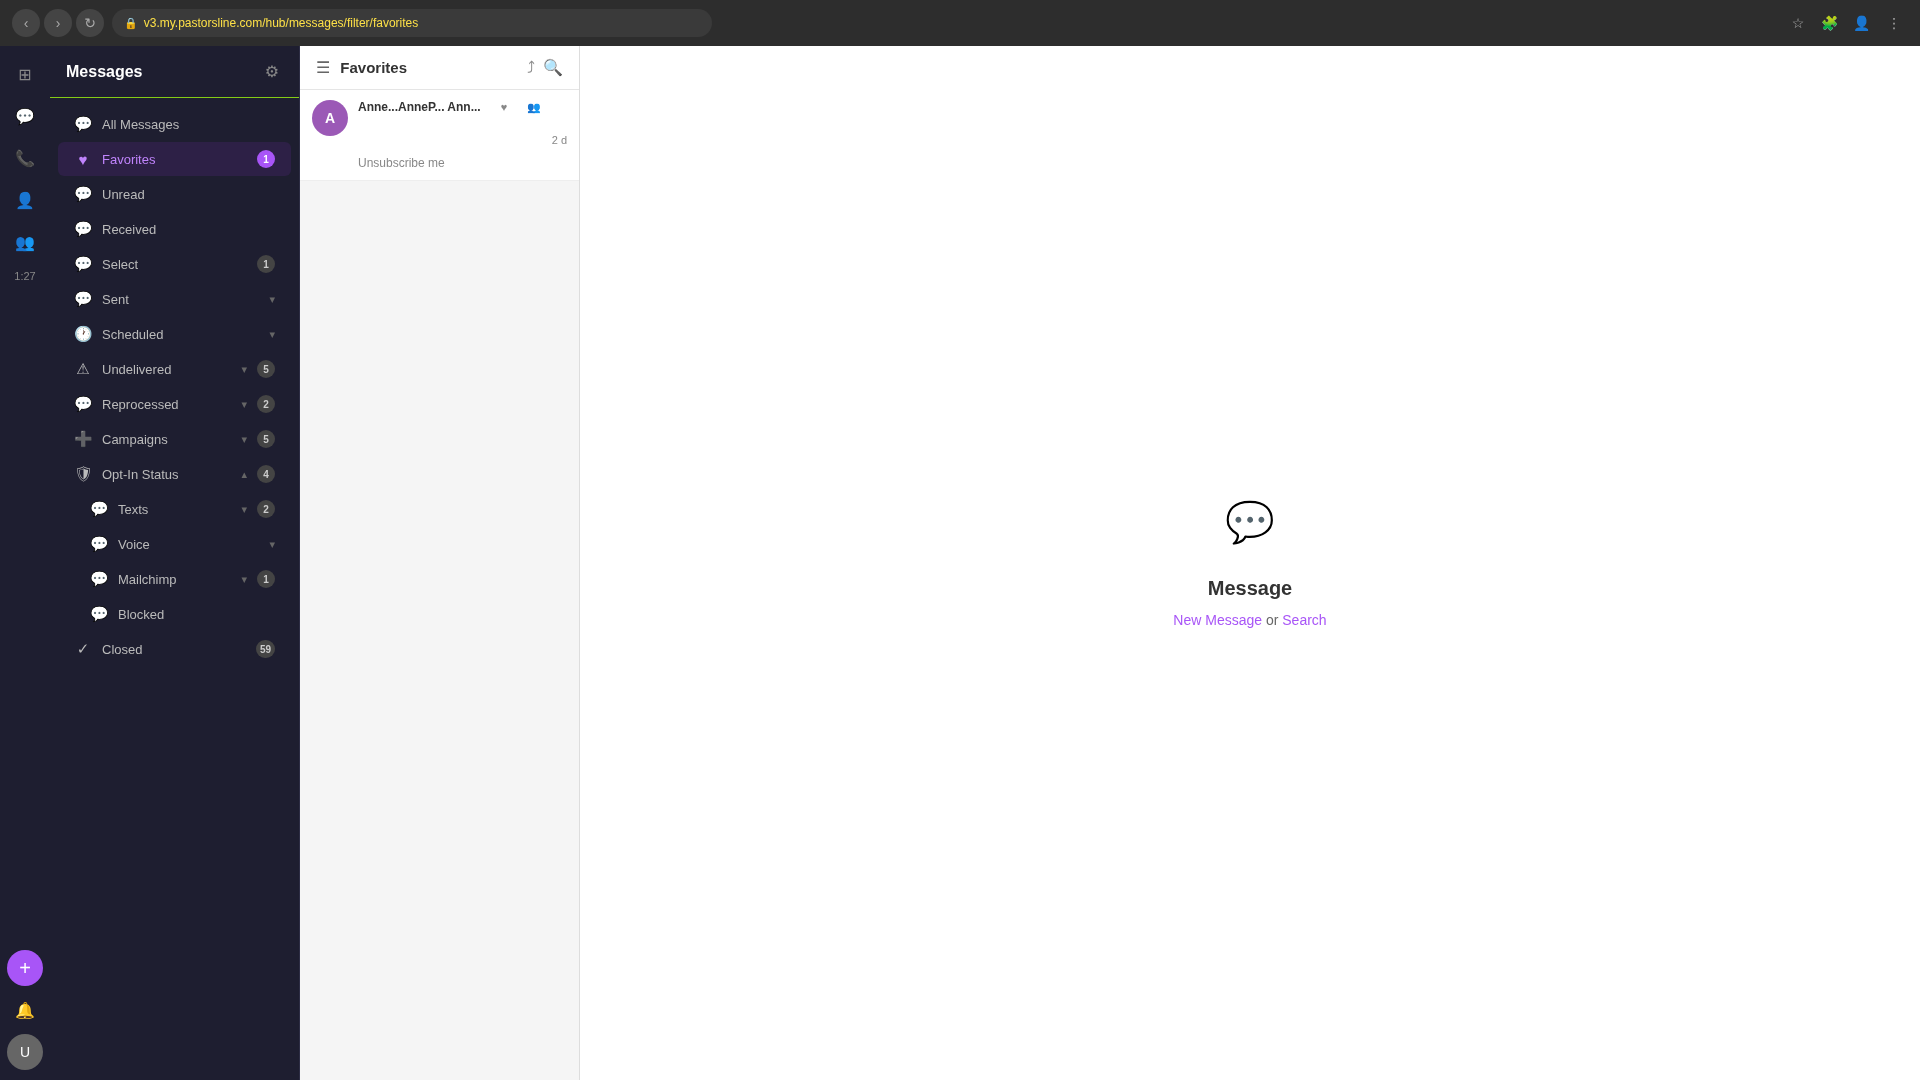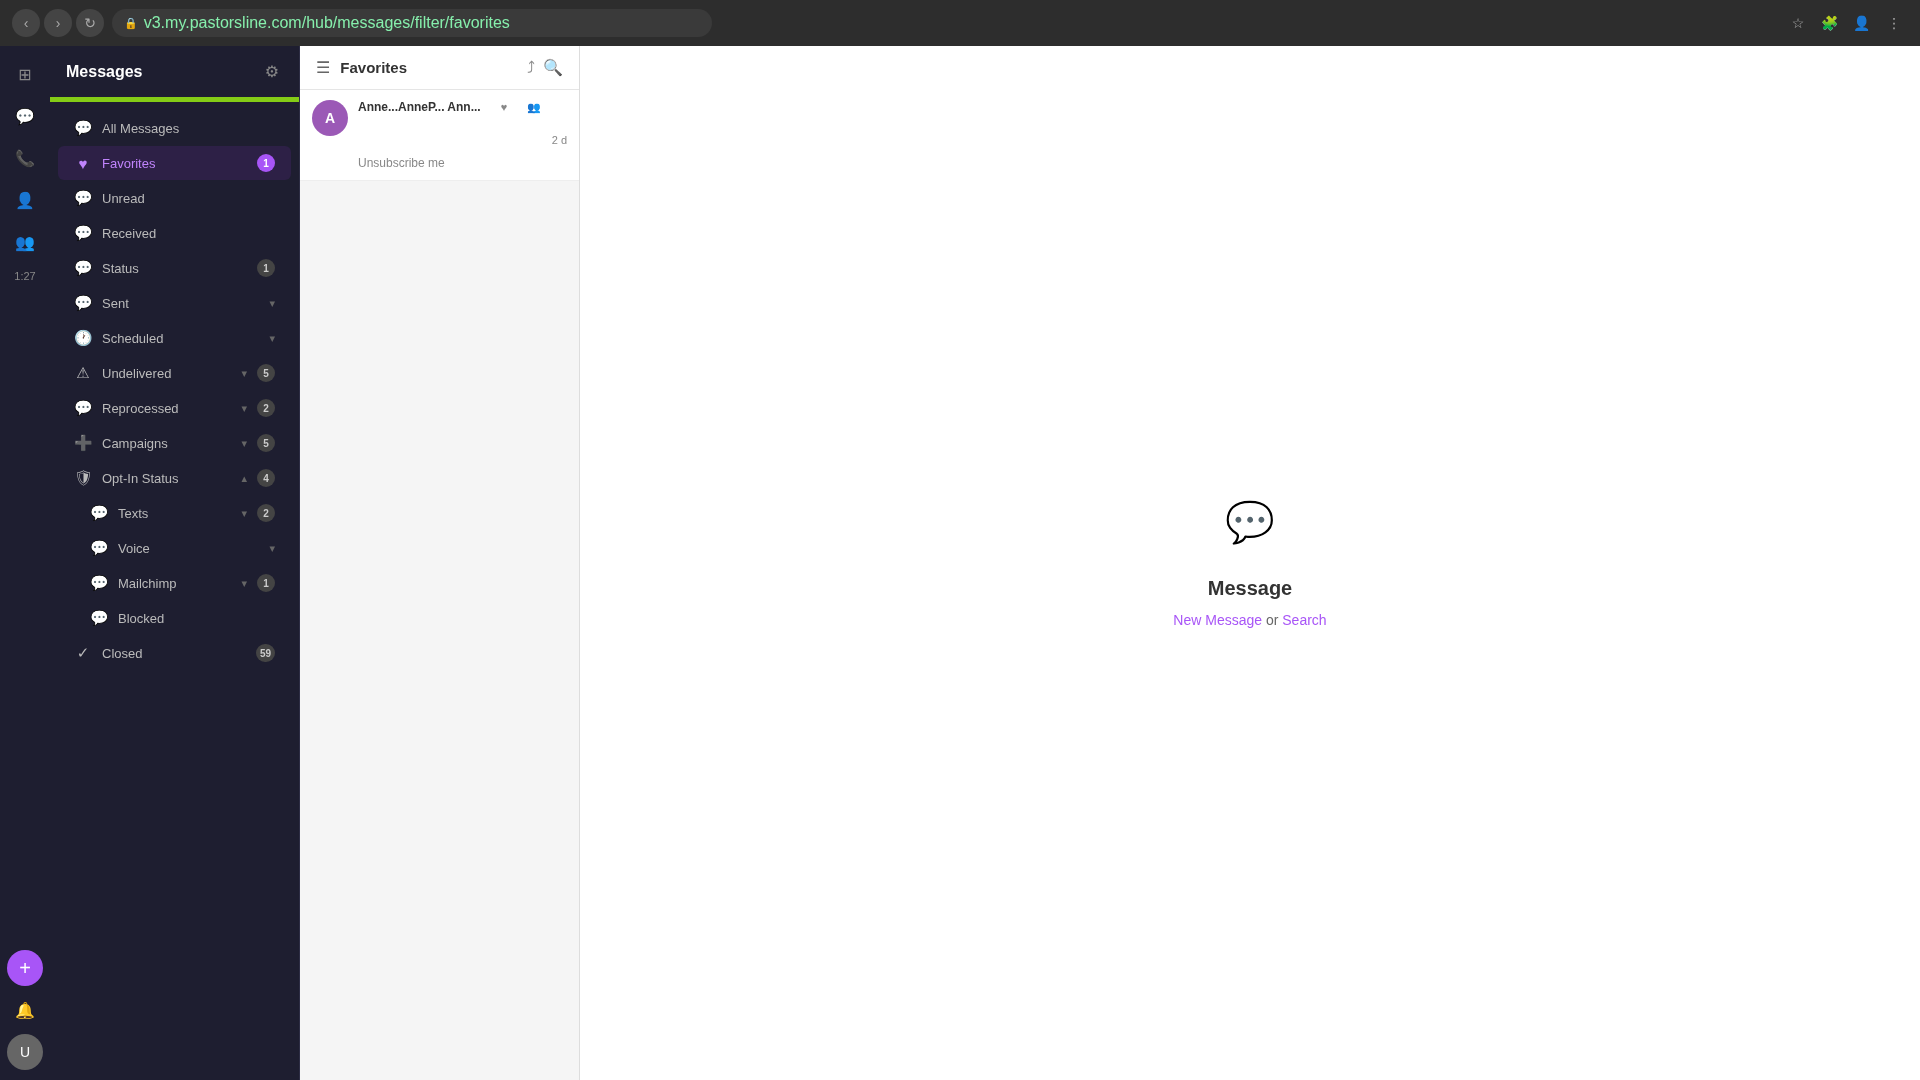--- a/index.html
+++ b/index.html
@@ -46,22 +46,22 @@
       display: flex;
       align-items: center;
       padding: 0 12px;
       gap: 6px;
     }
     .address-bar-lock {
       color: #aaa;
       font-size: 11px;
     }
     .address-bar-url {
-      color: #86efac;
-      font-size: 16px;
+      color: #fde047;
+      font-size: 12px;
     }
     .browser-actions {
       display: flex;
       gap: 4px;
       margin-left: auto;
     }
     .browser-action-btn {
       width: 28px; height: 28px;
       background: transparent;
       border: none;
@@ -136,21 +136,21 @@
       border-right: 1px solid #2d2d44;
       display: flex;
       flex-direction: column;
       flex-shrink: 0;
     }
     .sidebar-header {
       padding: 12px 16px;
       display: flex;
       align-items: center;
       justify-content: space-between;
-      border-bottom: 5px solid #84cc16;
+      border-bottom: 1px solid #84cc16;
     }
     .sidebar-title {
       color: #fff;
       font-size: 16px;
       font-weight: 600;
     }
     .header-icon-btn {
       background: transparent;
       border: none;
       color: #888;
@@ -402,21 +402,21 @@
         <span class="nav-label">Unread</span>
       </div>
 
       <div class="nav-item">
         <span class="nav-icon">💬</span>
         <span class="nav-label">Received</span>
       </div>
 
       <div class="nav-item">
         <span class="nav-icon">💬</span>
-        <span class="nav-label">Status</span>
+        <span class="nav-label">Select</span>
         <span class="nav-badge gray">1</span>
       </div>
 
       <div class="nav-item">
         <span class="nav-icon">💬</span>
         <span class="nav-label">Sent</span>
         <span class="chevron">▾</span>
       </div>
 
       <div class="nav-item">

